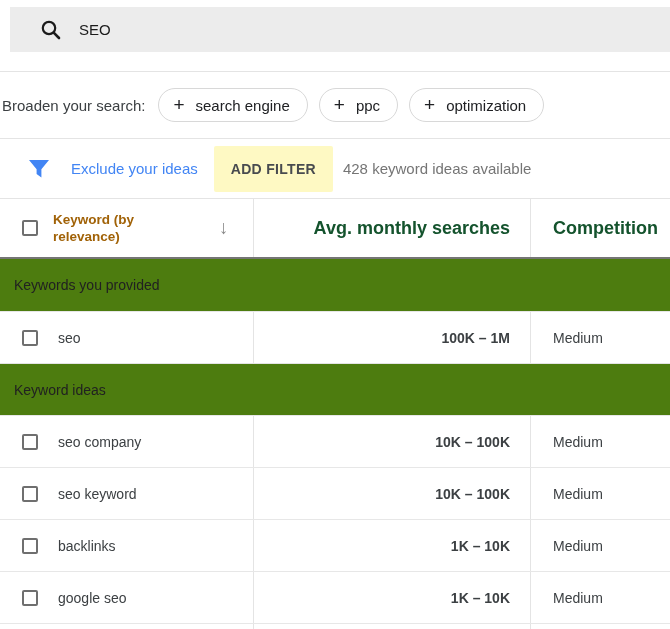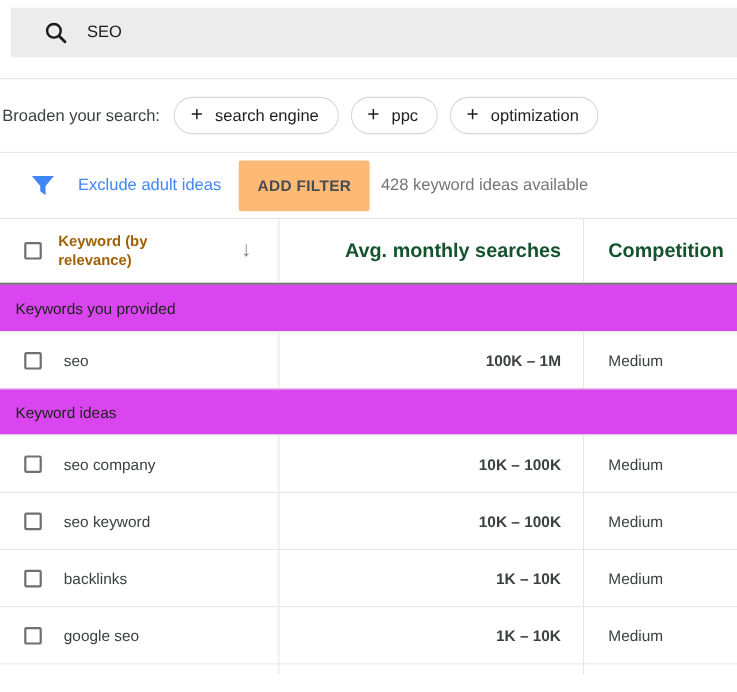--- a/index.html
+++ b/index.html
@@ -18,40 +18,40 @@
   .broaden-label { font-size:15px; color:#3c4043; margin-right:13px; }
   .chip { height:34px; background:#fff; border:1px solid #d8d8d8; border-radius:17px;
     display:inline-flex; align-items:center; padding:0 17px 0 14px; margin-right:11px;
     font-family:inherit; font-size:15px; color:#202124; cursor:pointer; }
   .chip .plus { font-size:19px; color:#202124; margin-right:11px; line-height:1; position:relative; top:-1px; }
 
   
   .filter-row { height:60px; border-bottom:1px solid #e4e4e4; display:flex; align-items:center; }
   .funnel-icon { margin-left:28px; display:flex; }
   .exclude-link { margin-left:21px; font-size:15px; color:#4285f4; text-decoration:none; cursor:pointer; }
-  .add-filter-btn { margin-left:16px; height:46px; background:#fdba74; border:none; border-radius:2px;
+  .add-filter-btn { margin-left:16px; height:46px; background:#fef9c3; border:none; border-radius:2px;
     padding:0 17px; font-family:inherit; font-size:14px; font-weight:700; letter-spacing:.3px;
     color:#484b4f; cursor:pointer; }
   .ideas-count { margin-left:10px; font-size:15px; color:#757575; }
 
   
   .grid { display:grid; grid-template-columns:253px 277px 140px; }
   .thead { height:60px; border-bottom:2px solid #757575; }
   .thead .c1 { position:relative; display:flex; align-items:center; }
   .kw-col-label { margin-left:15px; width:118px; font-size:13.5px; font-weight:700; color:#a16207; line-height:17px; }
   .sort-arrow { position:absolute; left:219px; top:50%; transform:translateY(-50%);
     font-size:19px; color:#8a8a8a; cursor:pointer; }
   .c2 { border-left:1px solid #e4e4e4; display:flex; align-items:center; justify-content:flex-end; padding-right:20px;font-weight:bold; }
   .c3 { border-left:1px solid #e4e4e4; display:flex; align-items:center; padding-left:22px; }
   .thead .c2, .thead .c3 { font-size:18px; font-weight:700; color:#14532d; }
 
   .checkbox { width:16px; height:16px; border:2px solid #6f6f6f; border-radius:2px; background:#fff;
     margin-left:22px; flex:none; cursor:pointer; }
 
-  .section-row { height:42px; background:#d946ef; border-top:1px solid #e4e4e4;
+  .section-row { height:52px; background:#4d7c0f; border-top:1px solid #e4e4e4;
     display:flex; align-items:center; padding-left:14px; font-size:14px; color:#212121; }
   .trow { height:52px; border-top:1px solid #e7e7e7; }
   .trow .c1 { display:flex; align-items:center; }
   .trow .kw { margin-left:20px; font-size:14px; color:#3c4043; }
   .trow .c2 { font-size:14px; color:#3c4043; }
   .trow .c3 { font-size:14px; color:#3c4043; }
   .tbody > :first-child { border-top:none; }
   .trow.partial { height:10px; }
 </style>
 </head>
@@ -84,21 +84,21 @@
     <span>optimization</span>
   </button>
 </div>
 
 <div class="filter-row">
   <span class="funnel-icon">
     <svg width="22" height="20" viewBox="0 0 22 20">
       <path d="M1 1h20l-7.6 9.2v8.3l-4.8-3.6v-4.7z" fill="#4285f4"></path>
     </svg>
   </span>
-  <a class="exclude-link">Exclude adult ideas</a>
+  <a class="exclude-link">Exclude your ideas</a>
   <button class="add-filter-btn">ADD FILTER</button>
   <span class="ideas-count">428 keyword ideas available</span>
 </div>
 
 <div class="grid thead">
   <div class="c1">
     <span class="checkbox"></span>
     <span class="kw-col-label">Keyword (by relevance)</span>
     <span class="sort-arrow">↓</span>
   </div>

